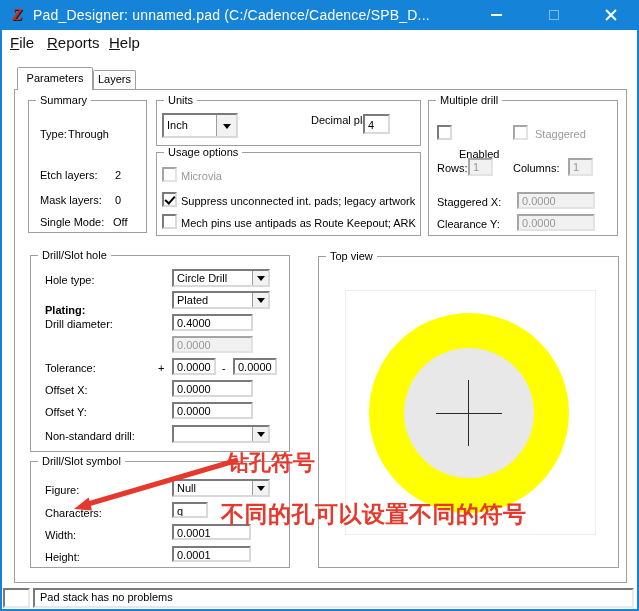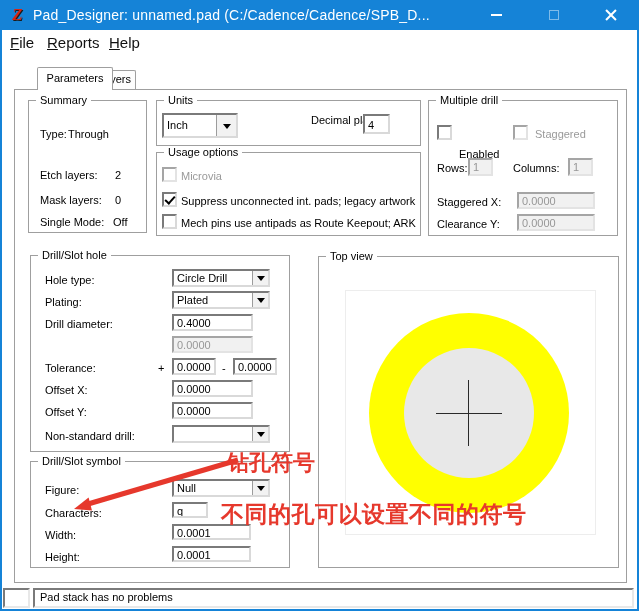--- a/index.html
+++ b/index.html
@@ -35,21 +35,21 @@
   
   .menubar { position:absolute; left:0; top:30px; width:100%; height:27px; background:#fff; z-index:5;padding-left:44px; }
   .menu-item {
     position:absolute; top:0; height:27px; line-height:26px; display:inline-block;
     font-size:15px; color:#111; padding:0 2px; cursor:default;
   }
   .menu-item::first-letter { text-decoration:underline; }
   
   .tab { position:absolute; background:#fff; border:1px solid #9f9f9f; border-bottom:none;
          border-radius:2px 2px 0 0; font-size:11px; text-align:center; color:#000; }
-  .tab-active { left:17px; top:67px; width:76px; height:23px; line-height:21px; z-index:3; box-shadow:inset 1px 1px 0 #fff;margin-left:20px; }
+  .tab-active { left:17px; top:67px; width:76px; height:23px; line-height:21px; z-index:3; box-shadow:inset 1px 1px 0 #fff; }
   .tab-inactive { left:93px; top:70px; width:43px; height:19px; line-height:17px; z-index:1; background:#fdfdfd; }
   .tab-panel { position:absolute; left:14px; top:89px; width:613px; height:494px;
                border:1px solid #9f9f9f; box-shadow:inset 1px 1px 0 #fff; z-index:1; }
   
   .group { position:absolute; border:1px solid #9f9f9f; box-shadow:1px 1px 0 #ffffff, inset 1px 1px 0 #ffffff; z-index:2; }
   .legend { position:absolute; top:-7px; left:7px; background:#ffffff; padding:0 4px;
             font-size:11px; line-height:13px; color:#000; white-space:nowrap; }
   .lbl { position:absolute; font-size:11px; line-height:12px; color:#000; white-space:nowrap; z-index:3; }
   .lbl.dis { color:#9a9a9a; }
   
@@ -180,21 +180,21 @@
   <div class="group" style="left:30px; top:255px; width:260px; height:197px;">
     <span class="legend">Drill/Slot hole</span>
   </div>
   <span class="lbl" style="left:45px; top:274px;">Hole type:</span>
   <div class="combo" style="left:172px; top:269px; width:98px; height:18px;">
     <span class="ctxt">Circle Drill</span>
     <span class="combo-btn">
         <span class="arrow-down"></span>
       </span>
   </div>
-  <span class="lbl" style="left:45px; top:296px;">Plating:</span>
+  <span class="lbl" style="left:45px; top:304px;font-weight:bold;">Plating:</span>
   <div class="combo" style="left:172px; top:291px; width:98px; height:18px;">
     <span class="ctxt">Plated</span>
     <span class="combo-btn">
         <span class="arrow-down"></span>
       </span>
   </div>
   <span class="lbl" style="left:45px; top:318px;">Drill diameter:</span>
   <div class="edit" style="left:172px; top:314px; width:81px; height:17px;">0.4000</div>
   <div class="edit dis" style="left:172px; top:336px; width:81px; height:17px;">0.0000</div>
   <span class="lbl" style="left:45px; top:362px;">Tolerance:</span>

